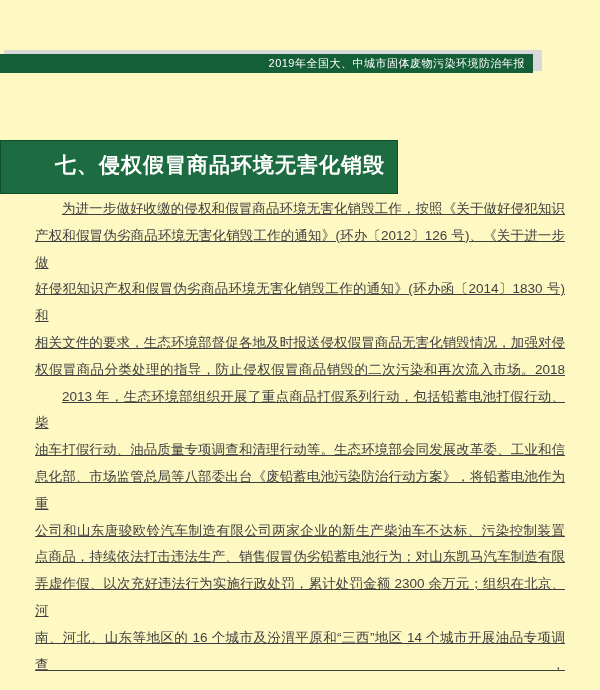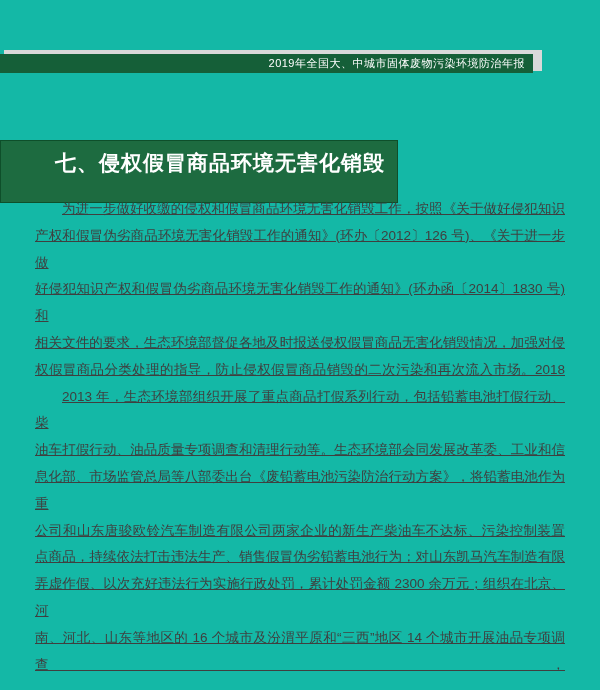--- a/index.html
+++ b/index.html
@@ -8,21 +8,21 @@
     --banner-border: #0e4f2a;
     --shadow-gray: #d9d9d9;
     --text-color: #3f3f3f;
   }
   * { margin: 0; padding: 0; box-sizing: border-box; }
   html, body { background: #ffffff; }
   .page {
     position: relative;
     width: 600px;
     height: 690px;
-    background: #14b8a6;
+    background: #fef9c3;
     overflow: hidden;
     font-family: "Liberation Sans", "DejaVu Sans", sans-serif;
   }
   .header-shadow {
     position: absolute;
     top: 50px; left: 4px;
     width: 538px; height: 21px;
     background: var(--shadow-gray);
   }
   .header-bar {
@@ -33,31 +33,30 @@
     color: #ffffff;
     font-size: 11px;
     line-height: 19px;
     text-align: right;
     padding-right: 8px;
     letter-spacing: 0.5px;
   }
   .section-banner {
     position: absolute;
     top: 140px; left: 0;
-    width: 398px; height: 63px;
+    width: 398px; height: 54px;
     background: var(--banner-green);
     border: 1px solid var(--banner-border);
     color: #ffffff;
     font-size: 21px;
     font-weight: bold;
     line-height: 48px;
     text-align: right;
     padding-right: 12px;
     letter-spacing: 1px;
-    font-family: Liberation Mono, monospace;
   }
   .content {
     position: absolute;
     top: 196px; left: 35px;
     width: 530px;
     color: var(--text-color);
     font-size: 13.5px;
     line-height: 26.8px;
   }
   .para { margin: 0; }

